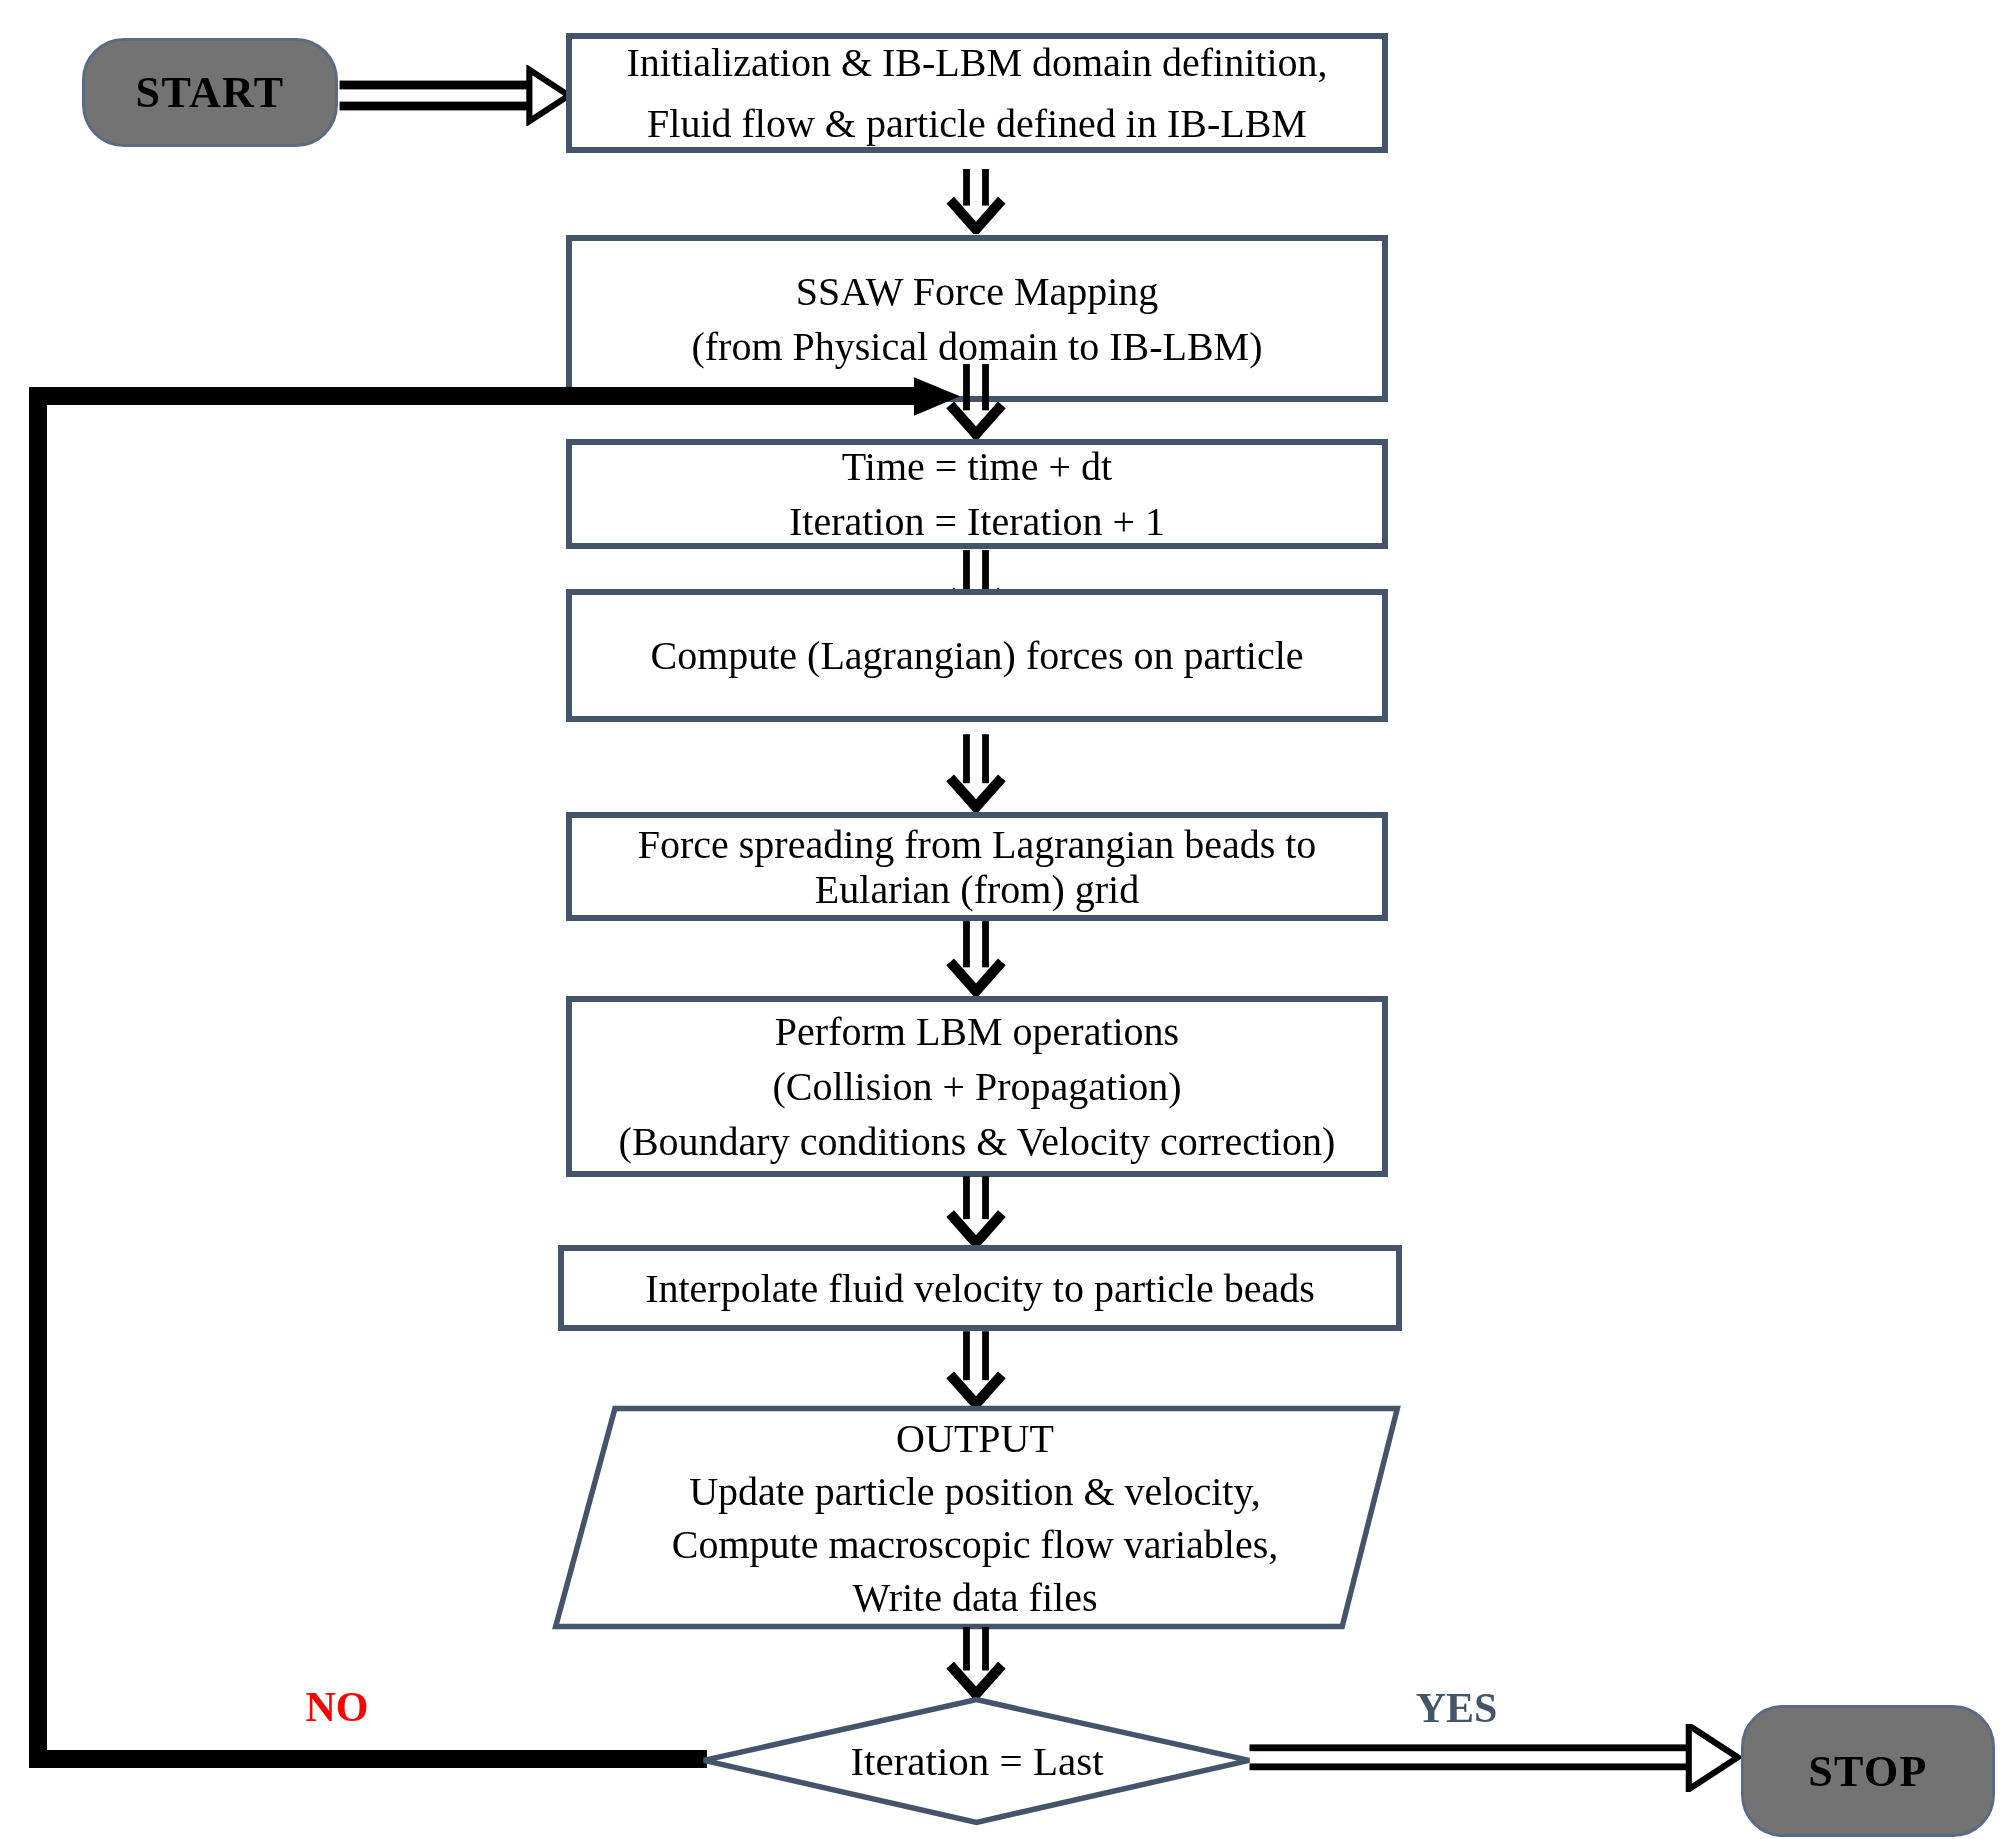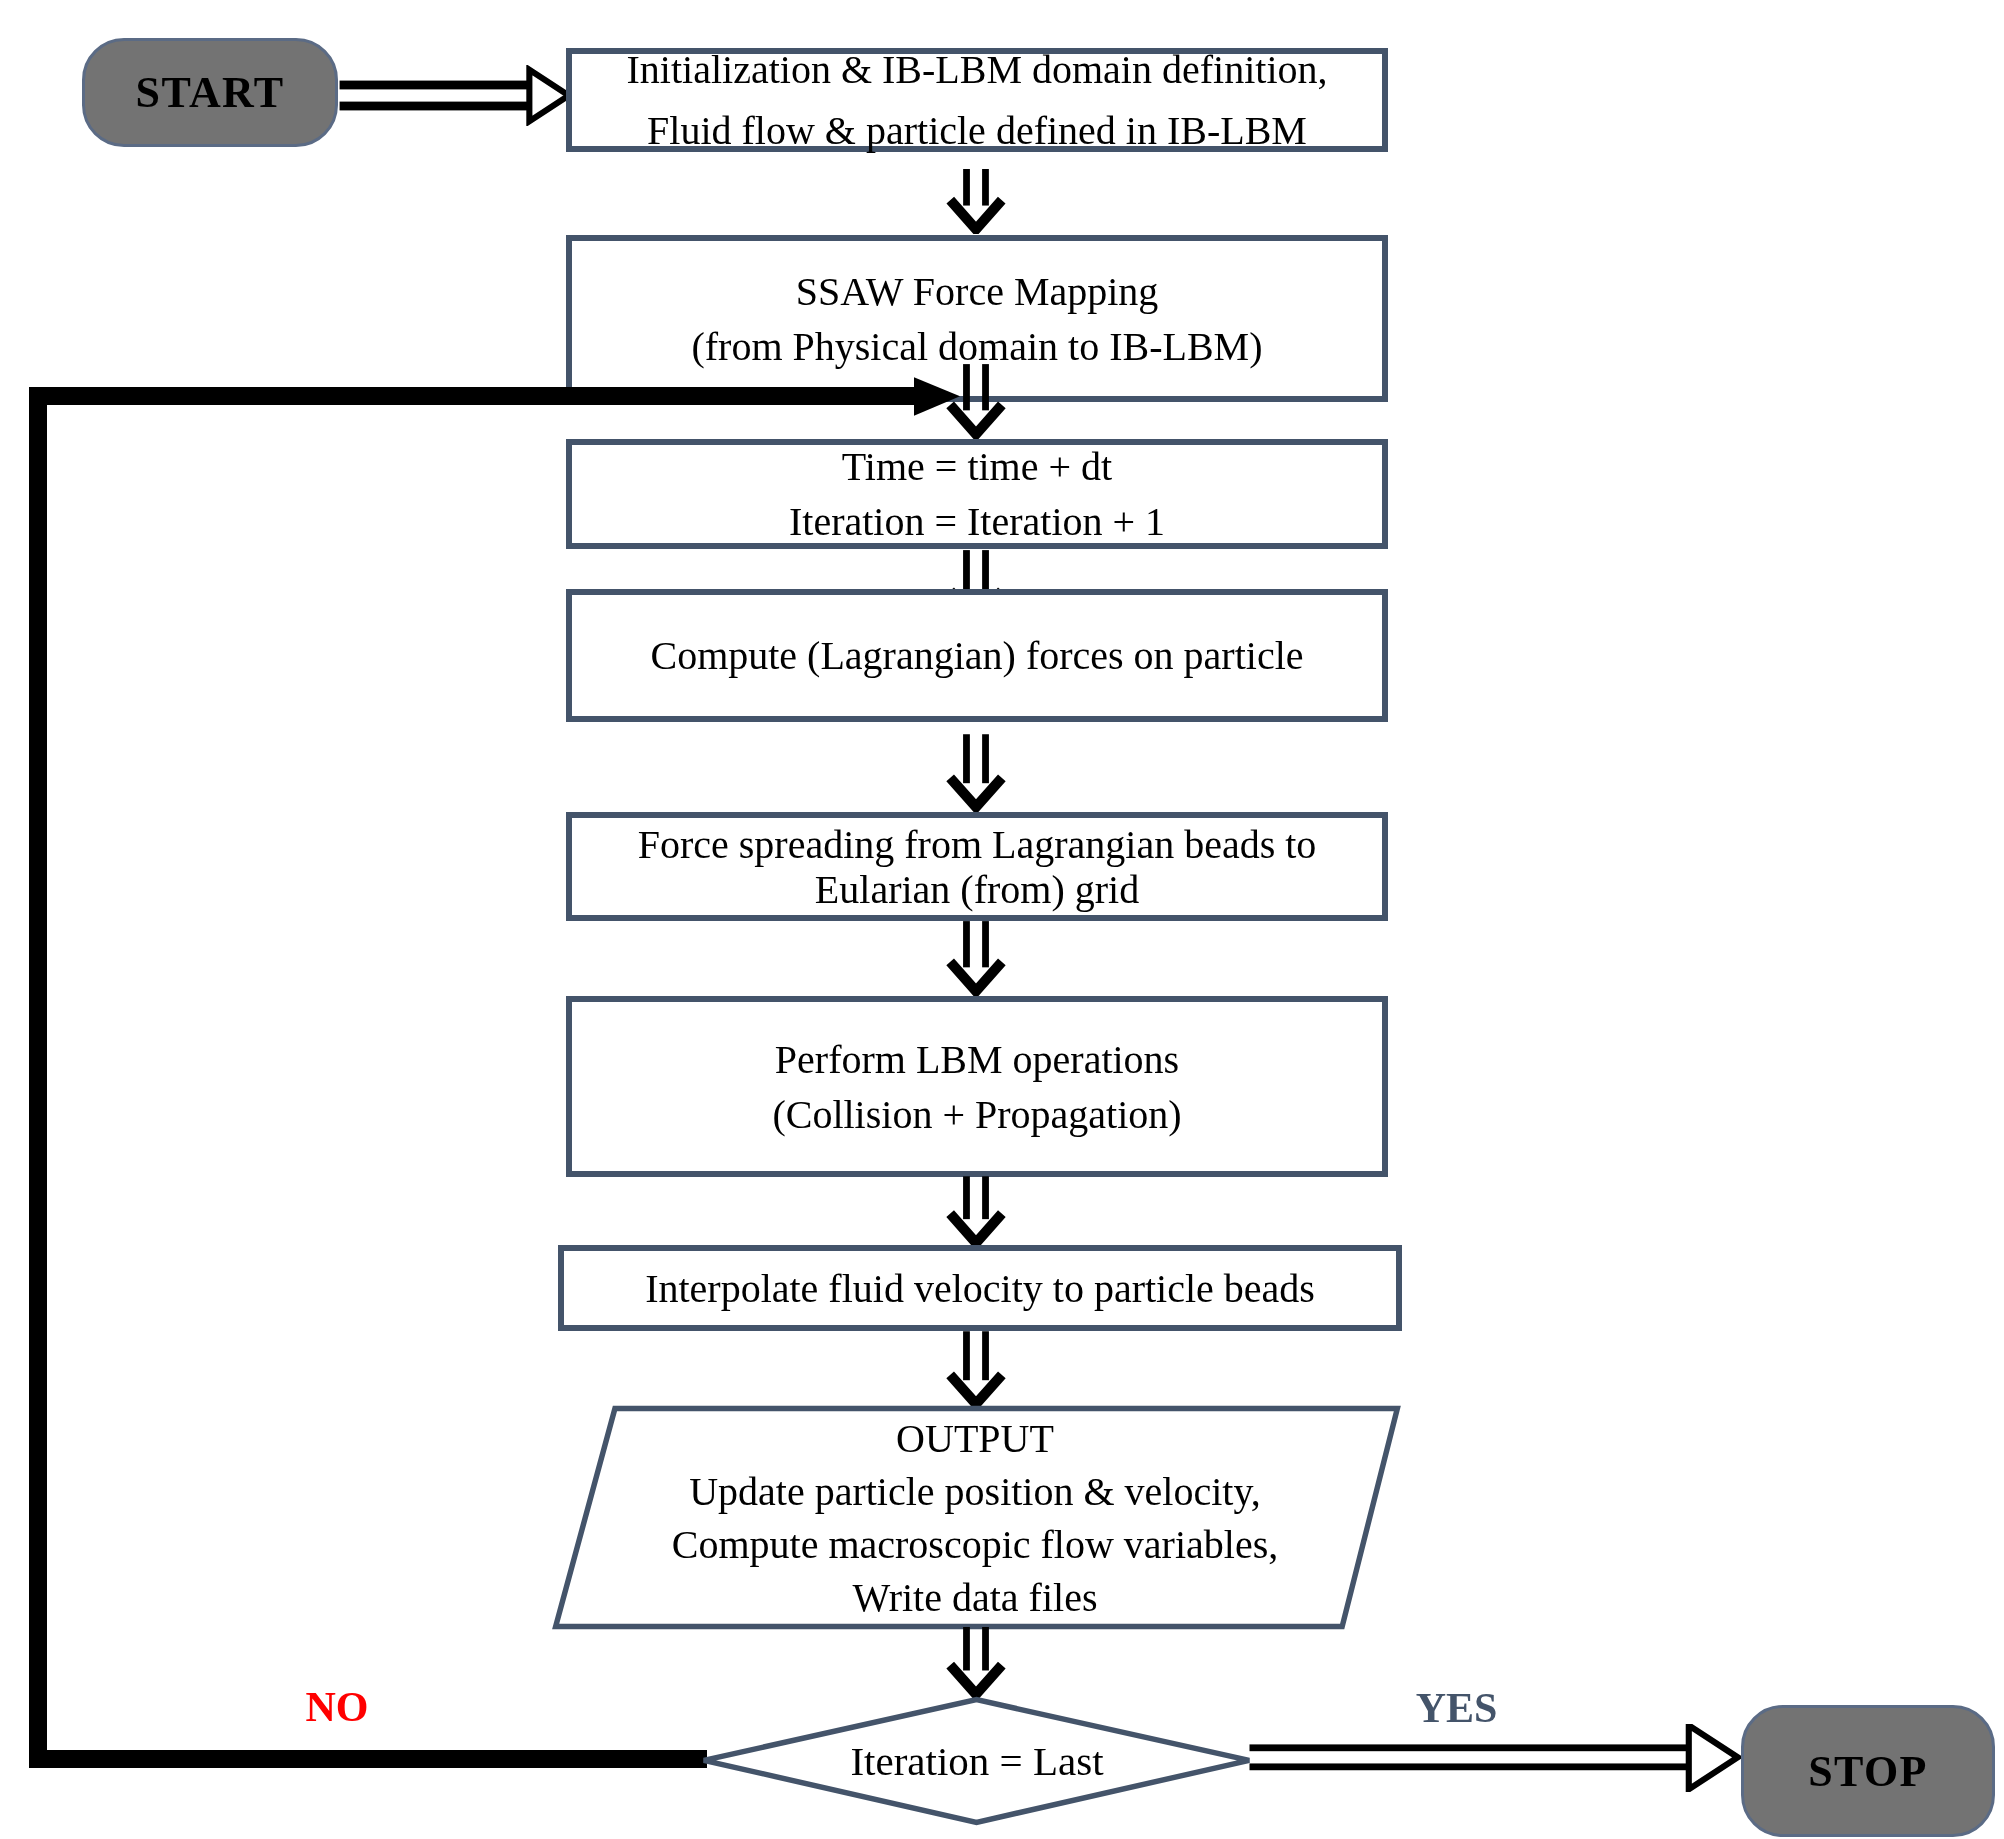--- a/index.html
+++ b/index.html
@@ -39,21 +39,21 @@
   <div class="terminator" style="left:82px;top:38px;width:256px;height:109px;">
     <span>START</span>
   </div>
 
   <svg class="svgabs" style="left:339px;top:65px;" width="235" height="61" viewBox="0 0 345 90">
     <rect x="0" y="23" width="282" height="13" fill="#000"></rect>
     <rect x="0" y="54" width="282" height="13" fill="#000"></rect>
     <polygon points="280,7 280,83 338,45" fill="#fff" stroke="#000" stroke-width="9"></polygon>
   </svg>
 
-  <div class="proc" style="top:48px;height:104px;gap:6px;">
+  <div class="proc" style="top:33px;height:120px;gap:6px;">
     <div class="line">Initialization &amp; IB-LBM domain definition,</div>
     <div class="line">Fluid flow &amp; particle defined in IB-LBM</div>
   </div>
 
   <svg class="svgabs" style="left:942px;top:169px;" width="68" height="65" viewBox="0 0 100 96">
     <rect x="31" y="0" width="10" height="54" fill="#000"></rect>
     <rect x="59" y="0" width="10" height="54" fill="#000"></rect>
     <polyline points="12,46 50,89 88,46" fill="none" stroke="#000" stroke-width="15"></polyline>
   </svg>
 
@@ -103,20 +103,21 @@
 
   <svg class="svgabs" style="left:942px;top:921px;" width="68" height="75" viewBox="0 0 100 110">
     <rect x="31" y="0" width="10" height="68" fill="#000"></rect>
     <rect x="59" y="0" width="10" height="68" fill="#000"></rect>
     <polyline points="12,60 50,103 88,60" fill="none" stroke="#000" stroke-width="15"></polyline>
   </svg>
 
   <div class="proc" style="top:996px;height:181px;">
     <div class="line">Perform LBM operations</div>
     <div class="line">(Collision + Propagation)</div>
+    <div class="line">(Boundary conditions &amp; Velocity correction)</div>
   </div>
 
   <svg class="svgabs" style="left:942px;top:1176px;" width="68" height="72" viewBox="0 0 100 105">
     <rect x="31" y="0" width="10" height="63" fill="#000"></rect>
     <rect x="59" y="0" width="10" height="63" fill="#000"></rect>
     <polyline points="12,55 50,98 88,55" fill="none" stroke="#000" stroke-width="15"></polyline>
   </svg>
 
   <div class="proc" style="left:558px;top:1245px;width:844px;height:86px;">
     <div class="line">Interpolate fluid velocity to particle beads</div>

